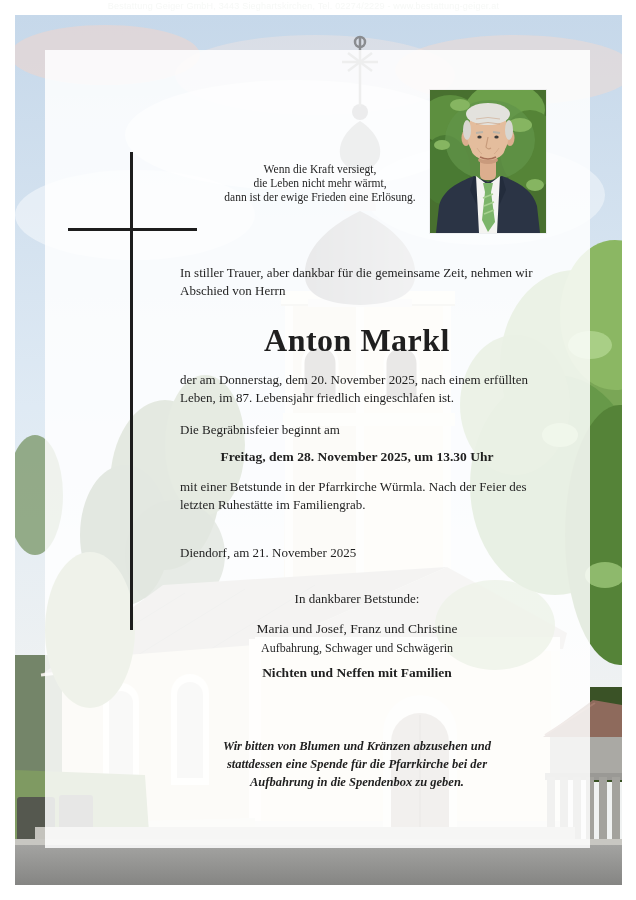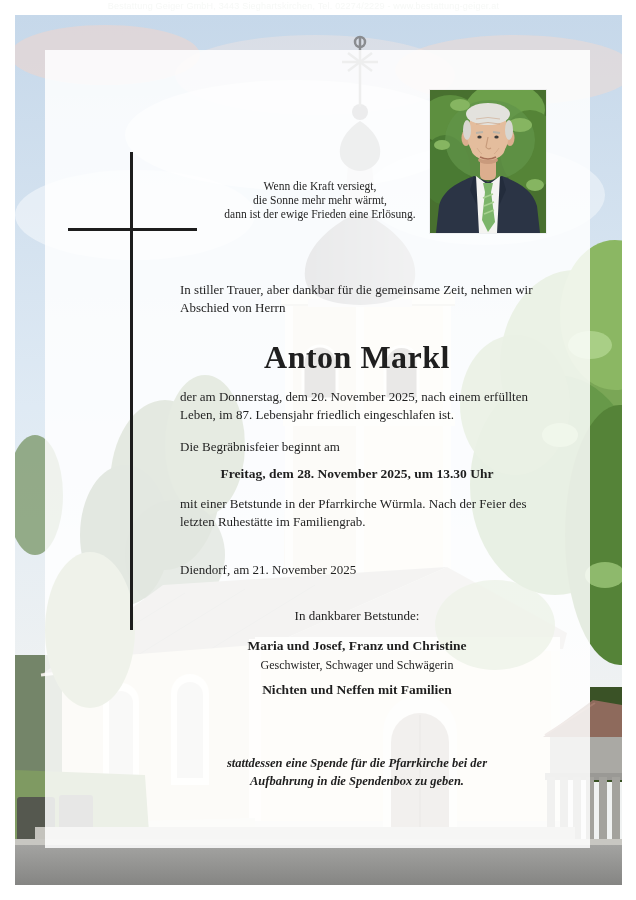--- a/index.html
+++ b/index.html
@@ -5,33 +5,33 @@
   html,body{margin:0;padding:0;background:#ffffff;}
   .page{position:relative;width:636px;height:900px;background:#ffffff;overflow:hidden;
         font-family:"Liberation Serif","DejaVu Serif",serif;color:#1f1f1f;}
   .photo{position:absolute;left:15px;top:15px;width:607px;height:870px;}
   .photo svg{display:block;}
   .overlay{position:absolute;left:45px;top:50px;width:545px;height:798px;
            background:rgba(255,255,255,0.85);}
   .cross-v{position:absolute;left:130px;top:152px;width:3px;height:478px;background:#1d1d1d;}
   .cross-h{position:absolute;left:68px;top:228px;width:129px;height:3px;background:#1d1d1d;}
   .portrait{position:absolute;left:430px;top:90px;width:116px;height:143px;box-shadow:0 0 0 1px rgba(0,0,0,0.05);}
-  .txt{position:absolute;line-height:18px;font-size:13px;white-space:nowrap;margin-top:17px;}
+  .txt{position:absolute;line-height:18px;font-size:13px;white-space:nowrap;}
   .col{left:180px;width:354px;}
   .center{text-align:center;}
   .quote{left:155px;top:162px;width:330px;text-align:center;font-size:11.5px;line-height:14px;}
   .intro{top:264px;}
   .name{top:318px;font-size:32px;font-weight:bold;line-height:44px;letter-spacing:0.5px;}
   .death{top:371px;}
   .svc-intro{top:421px;}
   .svc-date{top:448px;font-weight:bold;font-size:13.5px;}
   .svc-details{top:478px;}
   .place{top:544px;}
   .remember{top:590px;}
-  .fam1{top:620px;font-weight:bold;font-size:13.5px;}
+  .fam1{top:620px;font-weight:normal;font-size:13.5px;}
   .fam1rel{top:639px;font-size:12px;}
   .fam2{top:664px;font-weight:bold;font-size:13.5px;}
   .donation{top:737px;font-style:italic;font-weight:bold;font-size:12.5px;}
   .footer{left:15px;top:861px;width:607px;text-align:center;
           font-family:"Liberation Sans","DejaVu Sans",sans-serif;
           font-size:9px;line-height:12px;color:rgba(245,247,245,0.85);letter-spacing:0.2px;}
 </style>
 </head>
 <body>
 
@@ -233,21 +233,21 @@
         <ellipse cx="66.5" cy="47" rx="2.2" ry="1.6" fill="#3a3a3a"></ellipse>
         <path d="M58,47 L56,57 Q58,60 61,58" stroke="#c79b7b" stroke-width="1.2" fill="none"></path>
         <path d="M50,67 Q58,71 66,67" stroke="#a87058" stroke-width="1.6" fill="none"></path>
         <path d="M47,58 Q50,63 52,64 M69,58 Q66,63 64,64" stroke="#c79b7b" stroke-width="1" fill="none" opacity="0.5"></path>
       </g>
     </svg>
   </div>
 
   <div class="txt quote">
     <div>Wenn die Kraft versiegt,</div>
-    <div>die Sonne mehr mehr wärmt,</div>
+    <div>die Leben nicht mehr wärmt,</div>
     <div>dann ist der ewige Frieden eine Erlösung.</div>
   </div>
 
   <div class="txt col intro">
     <div>In stiller Trauer, aber dankbar für die gemeinsame Zeit, nehmen wir</div>
     <div>Abschied von Herrn</div>
   </div>
 
   <div class="txt col center name">Anton Markl</div>
 
@@ -263,23 +263,24 @@
   <div class="txt col svc-details">
     <div>mit einer Betstunde in der Pfarrkirche Würmla. Nach der Feier des</div>
     <div>letzten Ruhestätte im Familiengrab.</div>
   </div>
 
   <div class="txt col place">Diendorf, am 21. November 2025</div>
 
   <div class="txt col center remember">In dankbarer Betstunde:</div>
 
   <div class="txt col center fam1">Maria und Josef, Franz und Christine</div>
-  <div class="txt col center fam1rel">Geschwister, Schwager und Schwägerin</div>
+  <div class="txt col center fam1rel">Aufbahrung, Schwager und Schwägerin</div>
   <div class="txt col center fam2">Nichten und Neffen mit Familien</div>
 
   <div class="txt col center donation">
+    <div>Wir bitten von Blumen und Kränzen abzusehen und</div>
     <div>stattdessen eine Spende für die Pfarrkirche bei der</div>
     <div>Aufbahrung in die Spendenbox zu geben.</div>
   </div>
 
   <div class="footer">Bestattung Geiger GmbH, 3443 Sieghartskirchen, Tel. 02274/2229 - www.bestattung-geiger.at</div>
 
 </div>
 
 </body></html>

